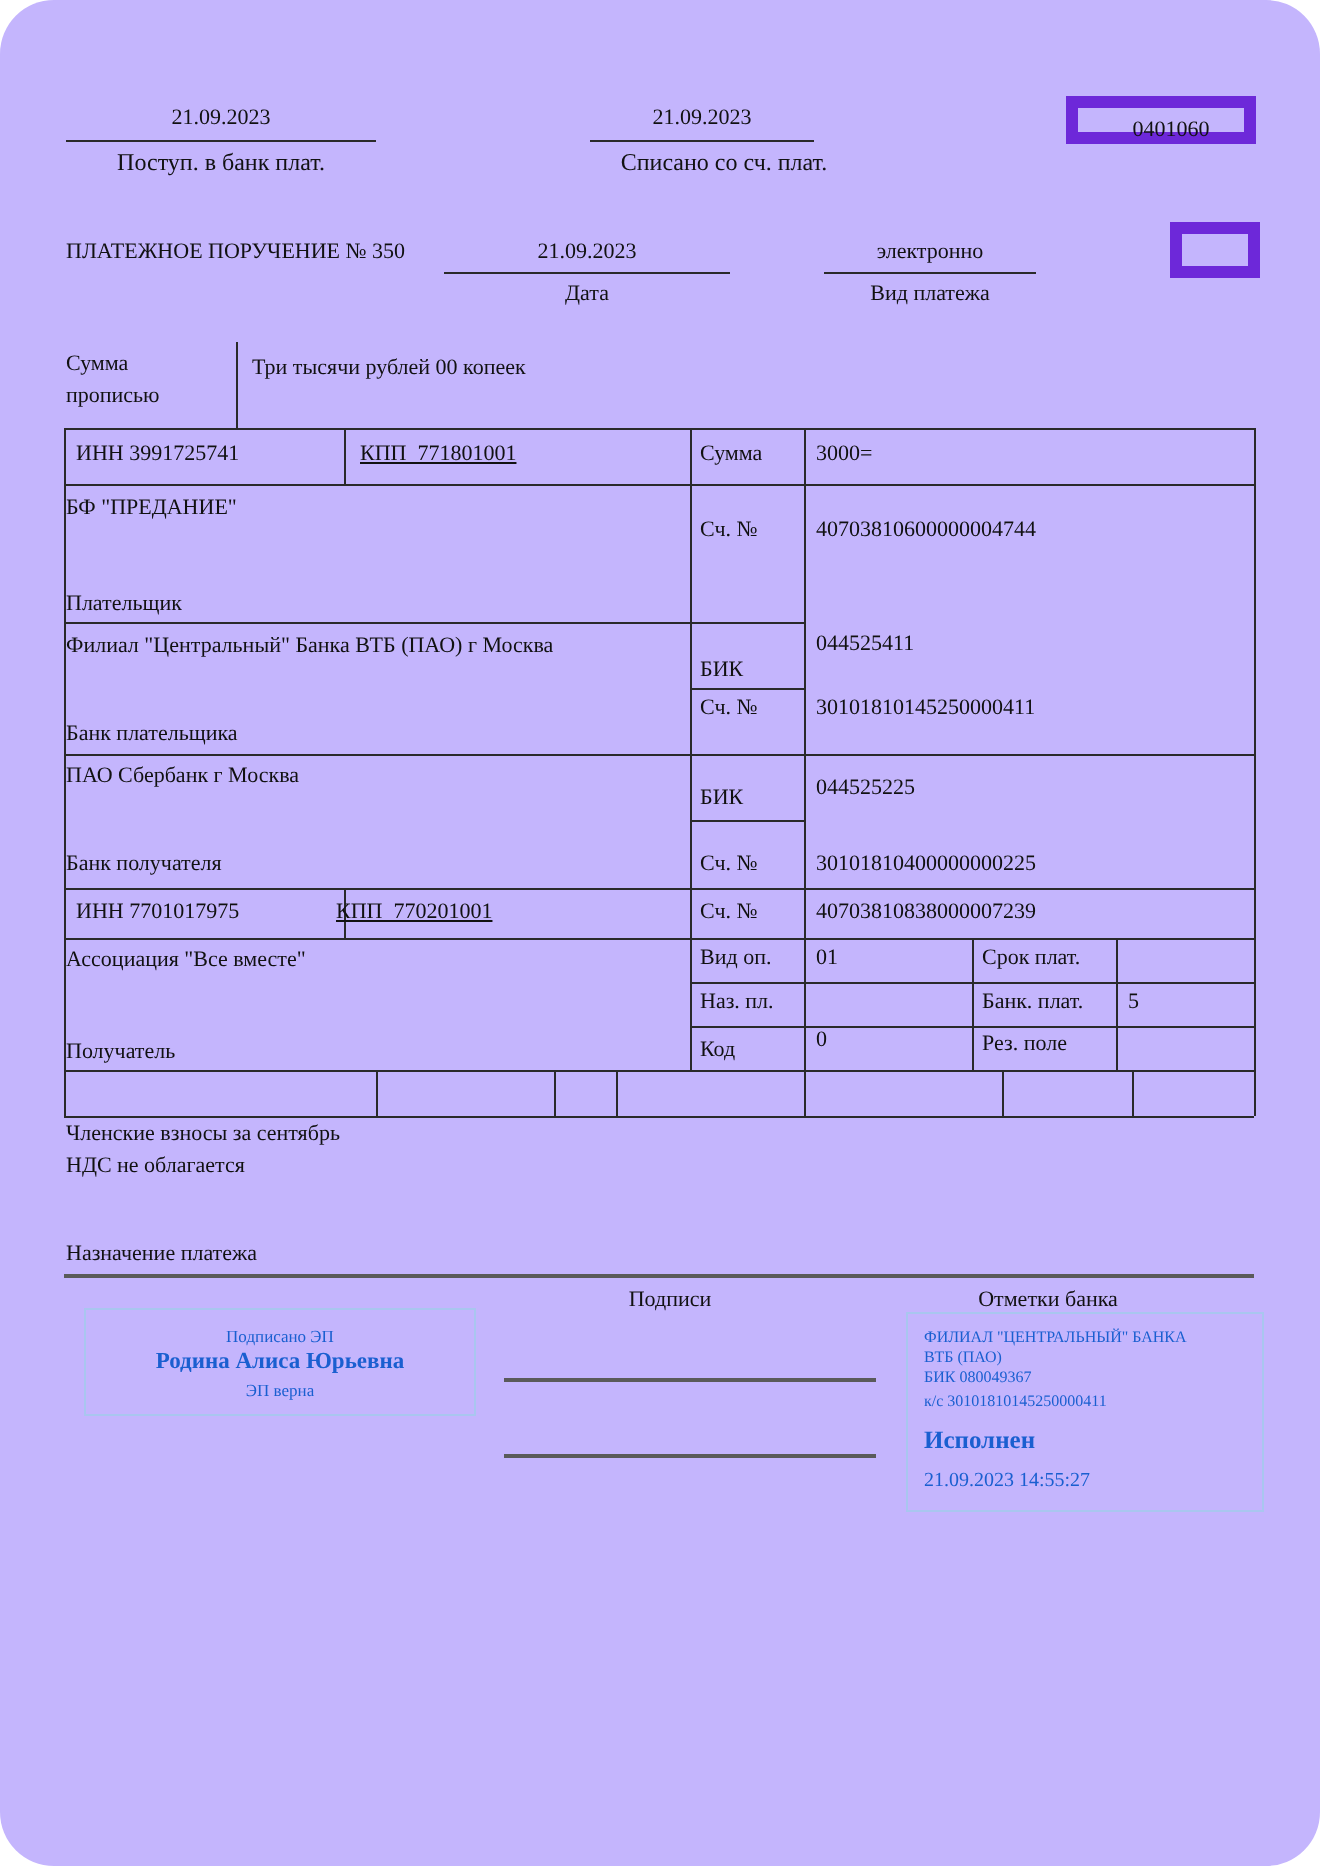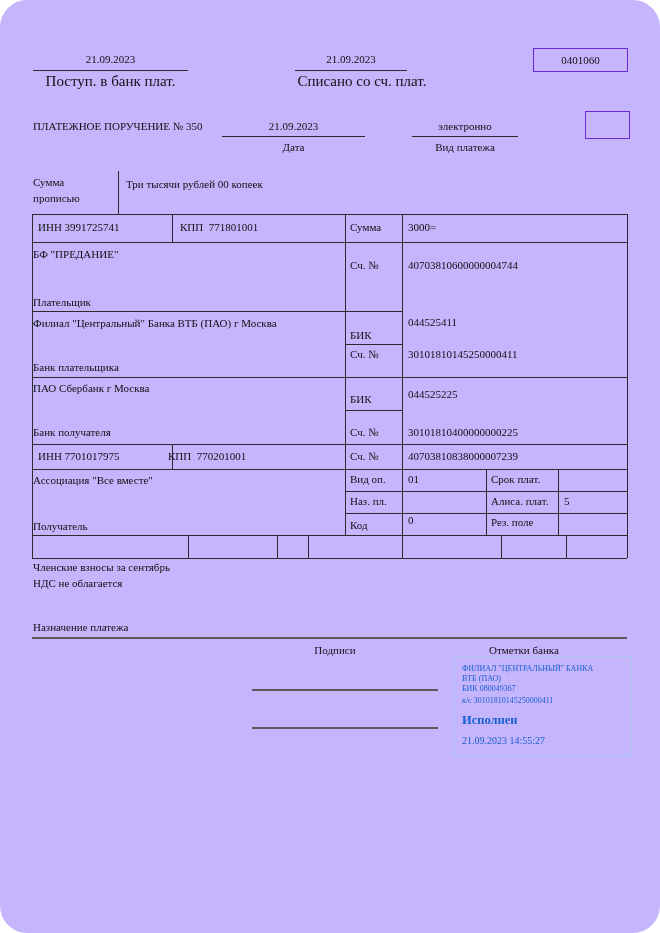--- a/index.html
+++ b/index.html
@@ -1,26 +1,26 @@
 <!DOCTYPE html>
 <html><head>
 <meta charset="utf-8">
 <style>
   html,body{margin:0;padding:0;background:#fff;}
   #page{position:relative;width:660px;height:933px;background:#c4b5fd;
         font-family:"Liberation Serif","DejaVu Serif",serif;color:#111;
         font-size:11px;line-height:13px;overflow:hidden;border-radius:27px;}
   .t{position:absolute;white-space:nowrap;}
-  .pre{white-space:pre;}
+  .pre{white-space:pre;text-decoration:underline;}
   .ctr{text-align:center;}
-  .sm{font-size:15px;}
+  .sm{font-size:12px;}
   .hl{position:absolute;height:1px;background:#2a2a2a;}
   .vl{position:absolute;width:1px;background:#2a2a2a;}
   .gray2{position:absolute;height:2px;background:#5a5a5a;}
-  .box{position:absolute;border:1px solid #6d28d9;box-sizing:border-box;}
+  .box{position:absolute;border:6px solid #6d28d9;box-sizing:border-box;}
   .stampbox{position:absolute;border:1px solid #a9c6ef;box-sizing:border-box;color:#1a5fd0;}
   #esign-box{display:flex;flex-direction:column;justify-content:center;align-items:center;gap:2px;}
   #esign-box .tiny{font-size:8.5px;line-height:10px;}
   #esign-box .big{font-size:11.5px;line-height:13px;font-weight:bold;}
   #bank-stamp{padding:7px 8px;}
   #bank-stamp .ln{font-size:8px;line-height:10px;white-space:nowrap;}
   #bank-stamp .status{font-size:12.5px;font-weight:bold;margin-top:8px;}
   #bank-stamp .dt{font-size:10px;margin-top:7px;}
 </style>
 </head>
@@ -110,35 +110,40 @@
   <div class="t" style="left:38px;top:450px">ИНН 7701017975</div>
   <div class="t pre" style="left:168px;top:450px">КПП  770201001</div>
   <div class="t" style="left:350px;top:450px">Сч. №</div>
   <div class="t" style="left:408px;top:450px">40703810838000007239</div>
 
   <div class="t" style="left:33px;top:474px">Ассоциация "Все вместе"</div>
   <div class="t" style="left:350px;top:473px">Вид оп.</div>
   <div class="t" style="left:408px;top:473px">01</div>
   <div class="t" style="left:491px;top:473px">Срок плат.</div>
   <div class="t" style="left:350px;top:495px">Наз. пл.</div>
-  <div class="t" style="left:491px;top:495px">Алиса. плат.</div>
+  <div class="t" style="left:491px;top:495px">Банк. плат.</div>
   <div class="t" style="left:564px;top:495px">5</div>
   <div class="t" style="left:350px;top:519px">Код</div>
   <div class="t" style="left:408px;top:514px">0</div>
   <div class="t" style="left:491px;top:516px">Рез. поле</div>
   <div class="t" style="left:33px;top:520px">Получатель</div>
 
   <div class="t" style="left:33px;top:561px">Членские взносы за сентябрь</div>
   <div class="t" style="left:33px;top:577px">НДС не облагается</div>
   <div class="t" style="left:33px;top:621px">Назначение платежа</div>
   <div class="gray2" style="left:32px;top:637px;width:595px"></div>
 
   <div class="t ctr" style="left:285px;top:644px;width:100px">Подписи</div>
   <div class="t ctr" style="left:464px;top:644px;width:120px">Отметки банка</div>
 
+  <div class="stampbox" id="esign-box" style="left:42px;top:654px;width:196px;height:54px">
+    <div class="tiny">Подписано ЭП</div>
+    <div class="big">Родина Алиса Юрьевна</div>
+    <div class="tiny">ЭП верна</div>
+  </div>
 
   <div class="gray2" style="left:252px;top:689px;width:186px"></div>
   <div class="gray2" style="left:252px;top:727px;width:186px"></div>
 
   <div class="stampbox" id="bank-stamp" style="left:453px;top:656px;width:179px;height:100px">
     <div class="ln">ФИЛИАЛ "ЦЕНТРАЛЬНЫЙ" БАНКА</div>
     <div class="ln">ВТБ (ПАО)</div>
     <div class="ln">БИК 080049367</div>
     <div class="ln" style="margin-top:2px">к/с 30101810145250000411</div>
     <div class="status">Исполнен</div>

